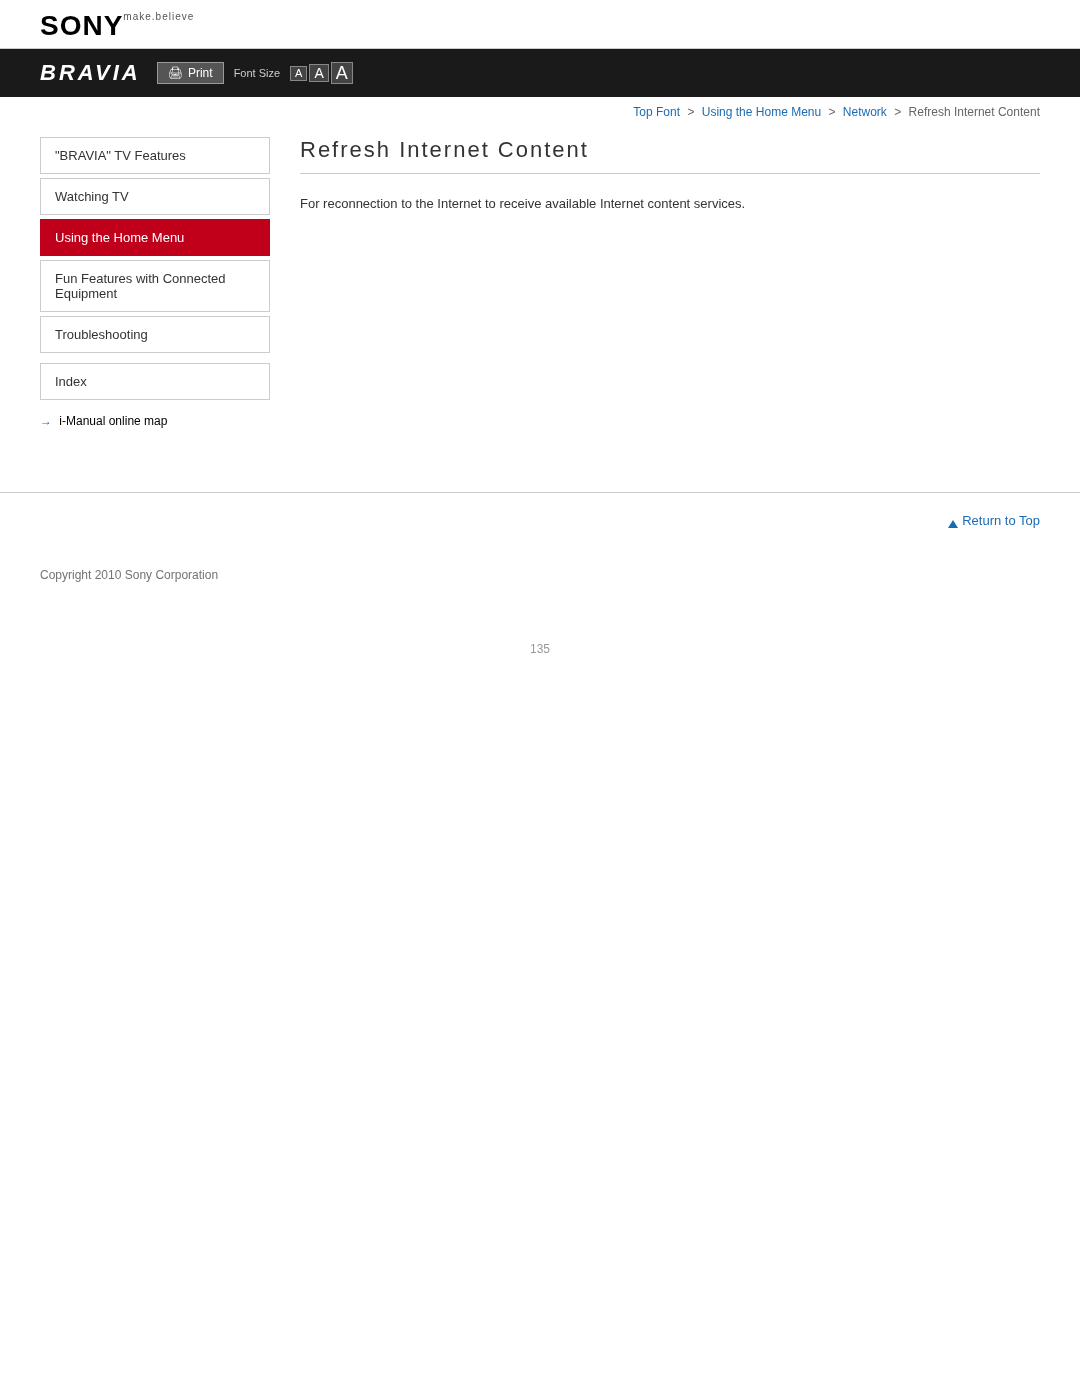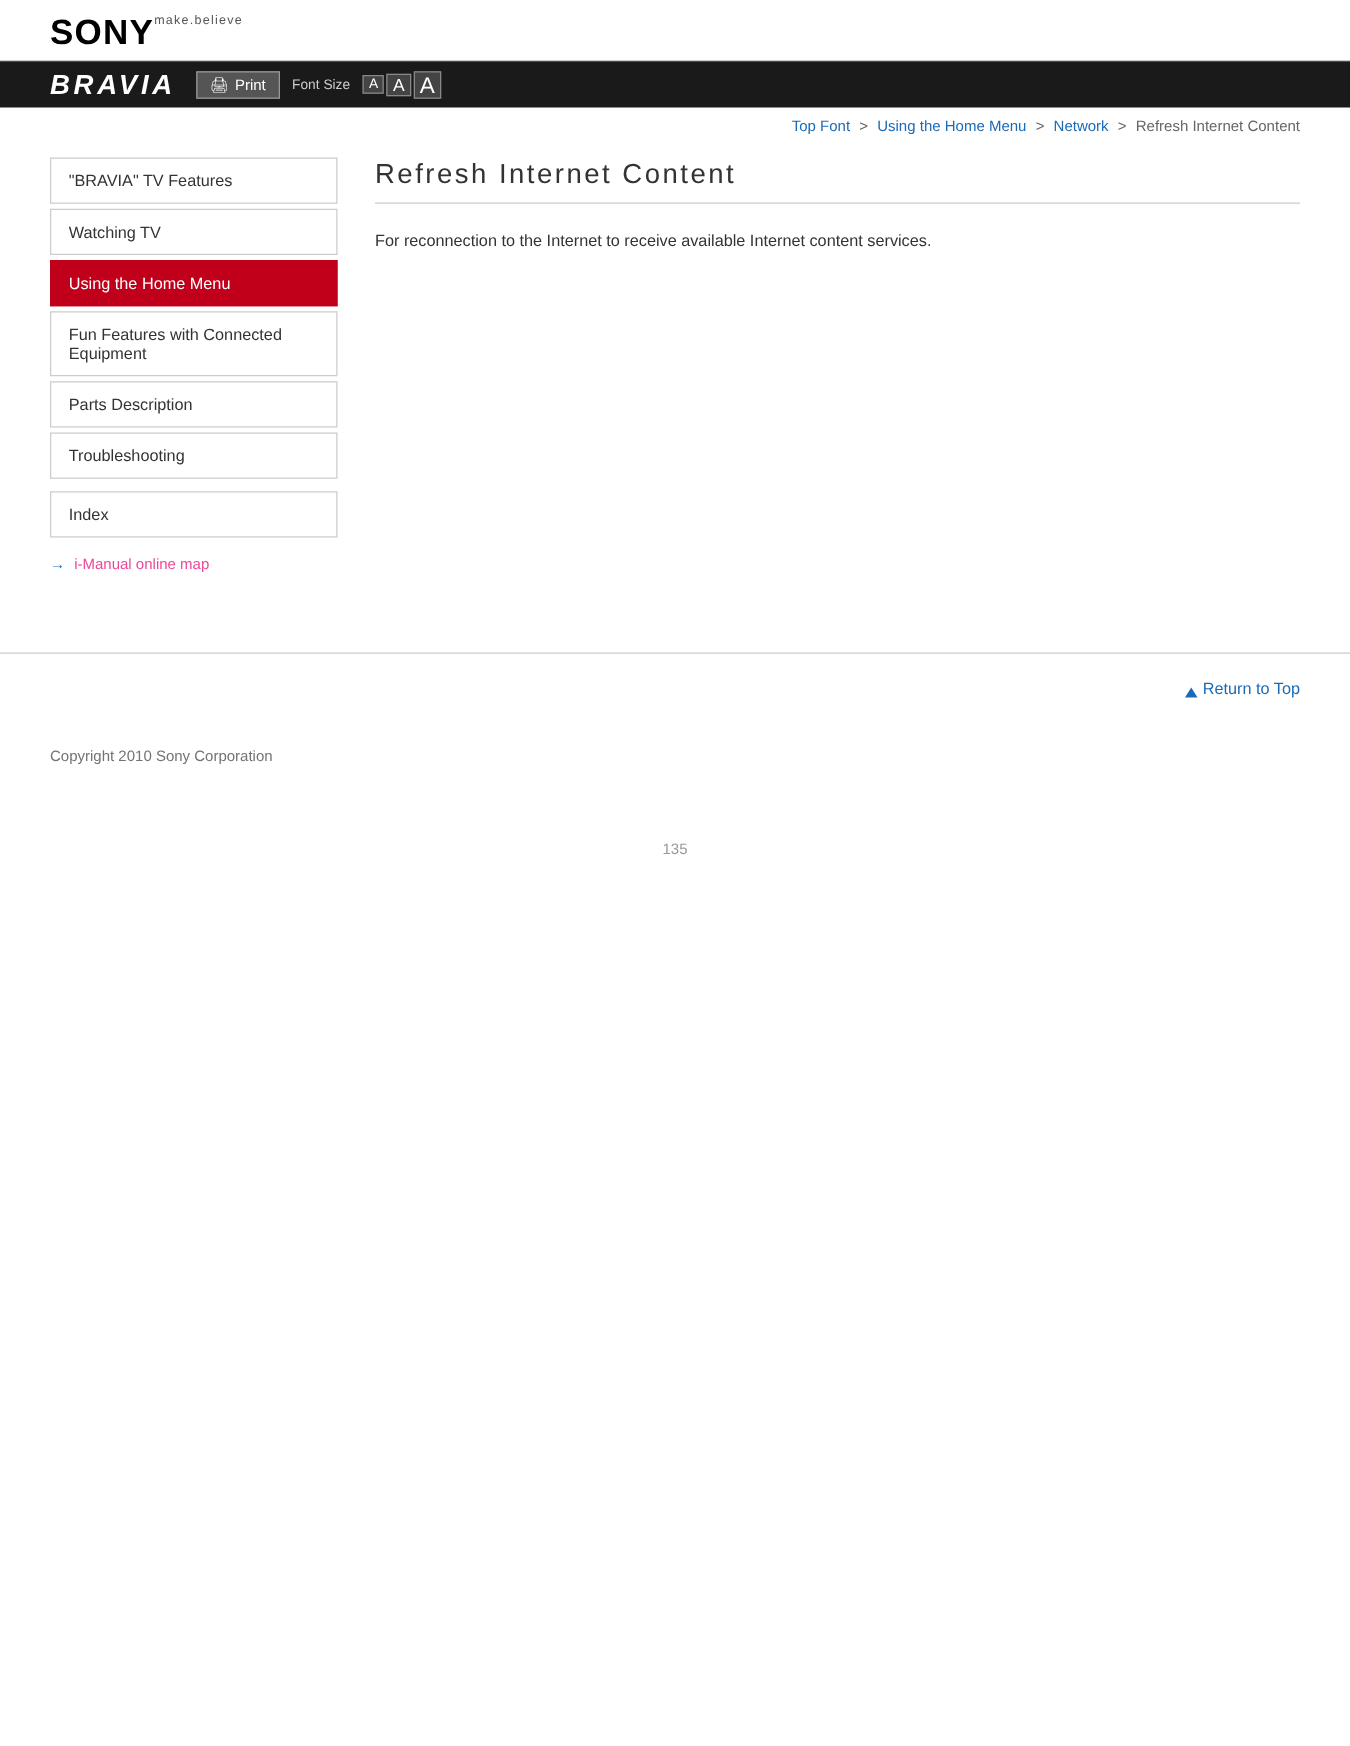--- a/index.html
+++ b/index.html
@@ -33,21 +33,21 @@
       color: #555;
       letter-spacing: 1px;
     }
 
     
     .nav-bar {
       background: #1a1a1a;
       display: flex;
       align-items: center;
       padding: 0 40px;
-      height: 37px;
+      height: 48px;
     }
     .bravia-logo {
       font-size: 22px;
       font-weight: 900;
       letter-spacing: 3px;
       color: #fff;
       font-style: italic;
       margin-right: 16px;
     }
     .nav-subtitle {
@@ -138,21 +138,21 @@
     }
     .sidebar-item.index-item {
       margin-top: 10px;
     }
     .sidebar-map-link {
       margin-top: 10px;
       padding: 4px 0;
       font-size: 12px;
     }
     .sidebar-map-link a {
-      color: #ec4899;
+      color: #000000;
       text-decoration: none;
     }
     .arrow-icon {
       color: #1a6bb5;
       margin-right: 4px;
     }
 
     
     .content-area {
       flex: 1;
@@ -259,23 +259,20 @@
     <div class="sidebar-item">
       <span>Watching TV</span>
     </div>
     <div class="sidebar-item active">
       <span>Using the Home Menu</span>
     </div>
     <div class="sidebar-item">
       <span>Fun Features with Connected Equipment</span>
     </div>
     <div class="sidebar-item">
-      <span>Parts Description</span>
-    </div>
-    <div class="sidebar-item">
       <span>Troubleshooting</span>
     </div>
     <div class="sidebar-item index-item">
       <span>Index</span>
     </div>
     <div class="sidebar-map-link">
       <span class="arrow-icon">→</span>
       <a href="#">i-Manual online map</a>
     </div>
   </div>

